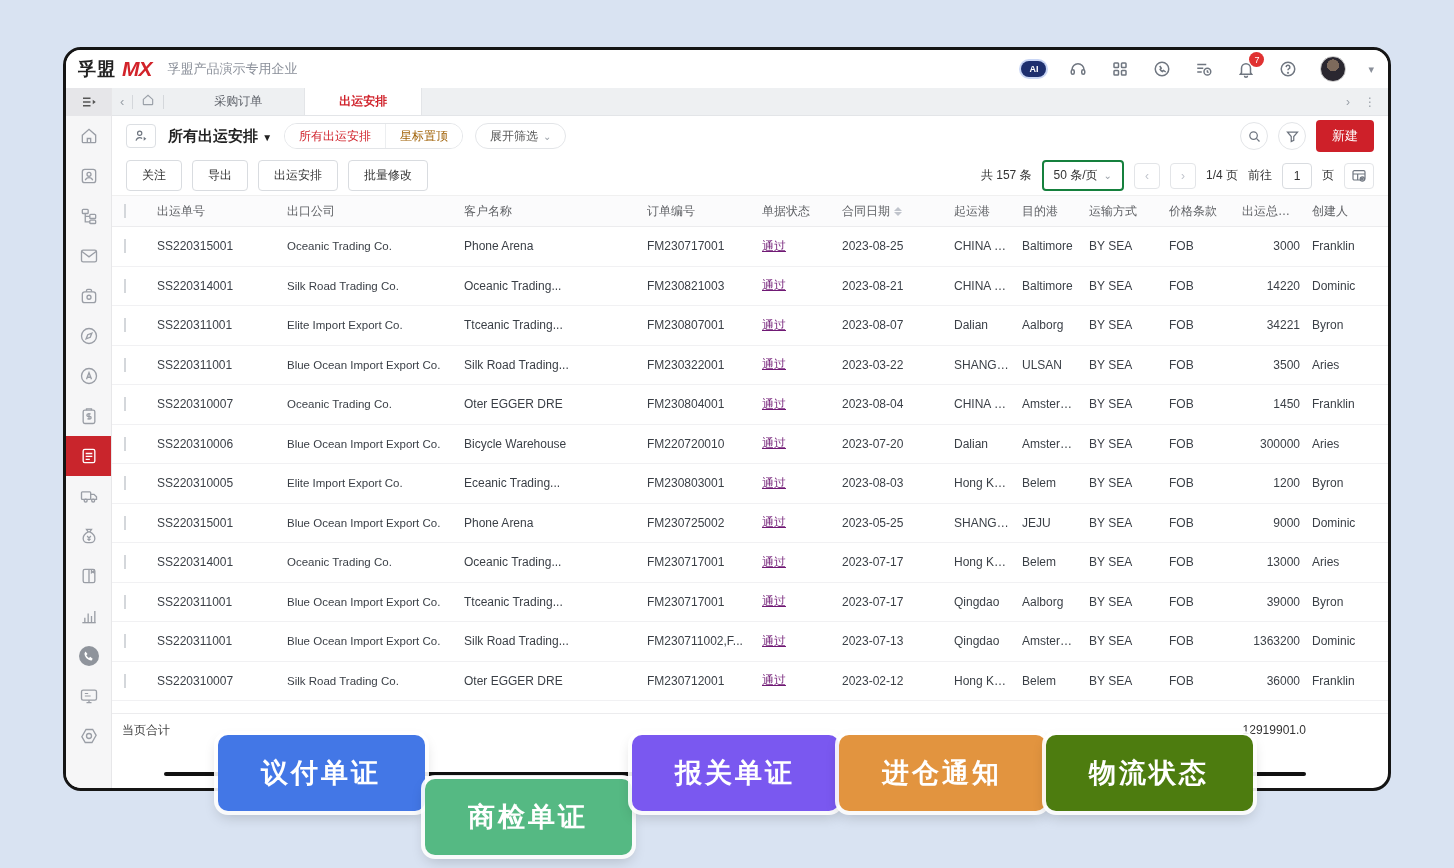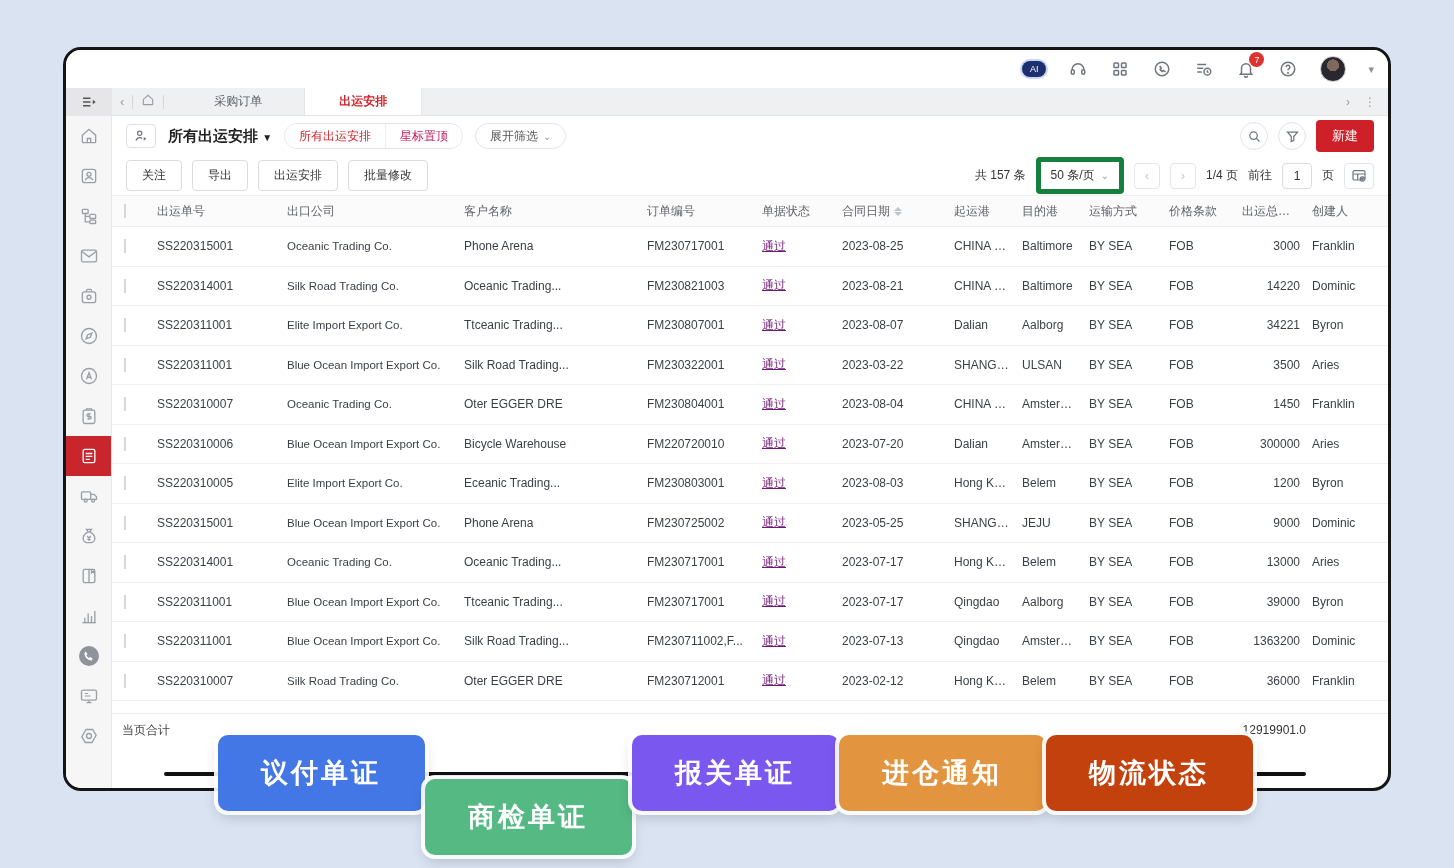--- a/index.html
+++ b/index.html
@@ -16,21 +16,21 @@
     overflow:hidden; display:flex; flex-direction:column;
   }
   
   .topbar { height:38px; flex:0 0 38px; display:flex; align-items:center; padding:0 14px 0 12px; background:#fff; }
   .brand { display:flex; align-items:center; gap:6px; }
   .brand-cn { font-size:18px; font-weight:bold; color:#222; letter-spacing:1px; }
   .brand-mx { font-size:21px; font-weight:bold; color:#d2232a; font-style:italic; letter-spacing:-1px; }
   .brand-company { font-size:13px; color:#8a8f99; margin-left:10px; }
   .top-icons { margin-left:auto; display:flex; align-items:center; gap:22px; }
   .tb-icon { width:20px; height:20px; color:#6f7680; display:flex; align-items:center; justify-content:center; cursor:pointer; }
-  .ai-pill { background:#1d2f6f; color:#fff; font-size:9px; font-weight:normal; border-radius:9px; padding:3px 8px; box-shadow:0 0 0 2px #c9d6f5; cursor:pointer; }
+  .ai-pill { background:#1d2f6f; color:#fff; font-size:9px; font-weight:bold; border-radius:9px; padding:3px 8px; box-shadow:0 0 0 2px #c9d6f5; cursor:pointer; }
   .bell-wrap { position:relative; }
   .badge { position:absolute; top:-7px; right:-8px; background:#e03131; color:#fff; font-size:9px; min-width:15px; height:15px; border-radius:8px; display:flex; align-items:center; justify-content:center; padding:0 3px; }
   .avatar { width:26px; height:26px; border-radius:50%; background:radial-gradient(circle at 50% 35%, #7d6a5c 0 30%, #2a2730 31%); border:1px solid #ccc; cursor:pointer; }
   .chev-down { color:#8a8f99; font-size:11px; cursor:pointer; }
   
   .main { flex:1; display:flex; min-height:0; }
   .sidebar { width:46px; flex:0 0 46px; background:#f6f6f7; border-right:1px solid #e7e7e9; display:flex; flex-direction:column; align-items:stretch; }
   .sb-item { height:40px; display:flex; align-items:center; justify-content:center; color:#9a9ea6; cursor:pointer; }
   .sb-item.collapse { height:28px; background:#e6e6e9; color:#555; }
   .sb-item.active { background:#c9252c; color:#fff; }
@@ -44,32 +44,32 @@
   .tab { display:flex; align-items:center; justify-content:center; padding:0 42px; cursor:pointer; border-right:1px solid #e3e5e8; }
   .tab.active { background:#fff; color:#d0212a; font-weight:bold; padding:0 34px; }
   .tab-right { margin-left:auto; display:flex; align-items:center; gap:14px; padding:0 12px; color:#9aa0a8; }
   .tab-right span { cursor:pointer; }
   
   .filterbar { height:40px; flex:0 0 40px; background:#fff; display:flex; align-items:center; padding:0 14px; gap:12px; }
   .user-filter-btn { width:30px; height:24px; border:1px solid #dcdfe3; border-radius:4px; display:flex; align-items:center; justify-content:center; color:#6f7680; cursor:pointer; background:#fff; }
   .view-title { font-size:15px; font-weight:bold; color:#222; cursor:pointer; }
   .view-title .caret { font-size:10px; color:#222; }
   .pill-group { display:flex; align-items:center; border:1px solid #e3e5e8; border-radius:14px; overflow:hidden; font-size:12px; height:26px; }
-  .pill { padding:0 14px; display:flex; align-items:center; height:100%; cursor:pointer; color:#be185d; background:#fff; }
+  .pill { padding:0 14px; display:flex; align-items:center; height:100%; cursor:pointer; color:#a16207; background:#fff; }
   .pill.red { color:#d0212a; }
   .pill + .pill { border-left:1px solid #eceef0; }
   .pill-solo { border:1px solid #e3e5e8; border-radius:14px; font-size:12px; height:26px; padding:0 14px; display:flex; align-items:center; gap:5px; color:#555; cursor:pointer; background:#fff; }
   .filter-right { margin-left:auto; display:flex; align-items:center; gap:10px; }
   .round-icon-btn { width:28px; height:28px; border:1px solid #e3e5e8; border-radius:50%; display:flex; align-items:center; justify-content:center; color:#6f7680; cursor:pointer; background:#fff; }
   .new-btn { background:#ce2029; color:#fff; font-size:13px; border:none; border-radius:4px; padding:7px 16px; cursor:pointer; }
   
   .toolbar { height:40px; flex:0 0 40px; background:#fff; display:flex; align-items:center; padding:0 14px; gap:10px; border-bottom:1px solid #f0f0f0; }
   .t-btn { border:1px solid #d9dce0; background:#fff; border-radius:4px; font-size:12px; color:#333; padding:6px 15px; cursor:pointer; }
   .pager { margin-left:auto; display:flex; align-items:center; gap:10px; font-size:12px; color:#333; }
-  .pagesize { border:5px solid #15803d; border-radius:4px; padding:5px 10px; display:flex; gap:6px; align-items:center; cursor:pointer; }
+  .pagesize { border:2px solid #15803d; border-radius:4px; padding:5px 10px; display:flex; gap:6px; align-items:center; cursor:pointer; }
   .pg-btn { width:26px; height:26px; border:1px solid #e3e5e8; border-radius:4px; display:flex; align-items:center; justify-content:center; color:#c0c4cc; cursor:pointer; background:#fff; }
   .goto-input { width:30px; height:26px; border:1px solid #d9dce0; border-radius:4px; text-align:center; font-size:12px; color:#333; }
   .col-set { width:30px; height:26px; border:1px solid #e3e5e8; border-radius:4px; display:flex; align-items:center; justify-content:center; color:#6f7680; cursor:pointer; background:#fff; }
   
   .table-area { flex:1; display:flex; flex-direction:column; min-height:0; overflow:hidden; }
   .trow { display:grid; grid-template-columns:39px 130px 177px 183px 115px 80px 112px 68px 67px 80px 73px 70px 1fr; align-items:center; }
   .thead { height:31px; flex:0 0 31px; background:#fbfbfc; border-bottom:1px solid #ececee; font-size:12px; color:#606266; }
   .thead .cell { font-weight:normal; }
   .cell { padding:0 6px; white-space:nowrap; overflow:hidden; text-overflow:ellipsis; font-size:12px; }
   .cell.num { text-align:right; }
@@ -92,20 +92,25 @@
   .flow-btn { position:relative; width:207px; height:76px; border-radius:10px; display:flex; align-items:center; justify-content:center;
     color:#fff; font-size:27px; font-weight:bold; letter-spacing:3px; cursor:pointer; border:none;
     box-shadow:0 0 0 4px rgba(255,255,255,.9), 0 6px 14px rgba(0,0,0,.18); }
 </style>
 </head>
 <body>
 
 <div class="window">
 
   <header class="topbar">
+    <div class="brand">
+      <span class="brand-cn">孚盟</span>
+      <span class="brand-mx">MX</span>
+      <span class="brand-company">孚盟产品演示专用企业</span>
+    </div>
     <div class="top-icons">
       <span class="ai-pill">AI</span>
       <span class="tb-icon">
         <svg width="18" height="18" viewBox="0 0 24 24" fill="none" stroke="currentColor" stroke-width="2">
             <path d="M4 13a8 8 0 0 1 16 0"></path>
             <rect x="3" y="13" width="4" height="6" rx="2"></rect>
             <rect x="17" y="13" width="4" height="6" rx="2"></rect>
           </svg>
       </span>
       <span class="tb-icon">
@@ -587,18 +592,18 @@
       </button>
 
     <button class="flow-btn" style="background: rgb(122, 88, 240);">
         <span>报关单证</span>
       </button>
 
     <button class="flow-btn" style="background: rgb(226, 148, 63);">
         <span>进仓通知</span>
       </button>
 
-    <button class="flow-btn" style="background: #c2410c;">
+    <button class="flow-btn" style="background: #4d7c0f;">
         <span>物流状态</span>
       </button>
   </div>
 
 </div>
 
 </body></html>

